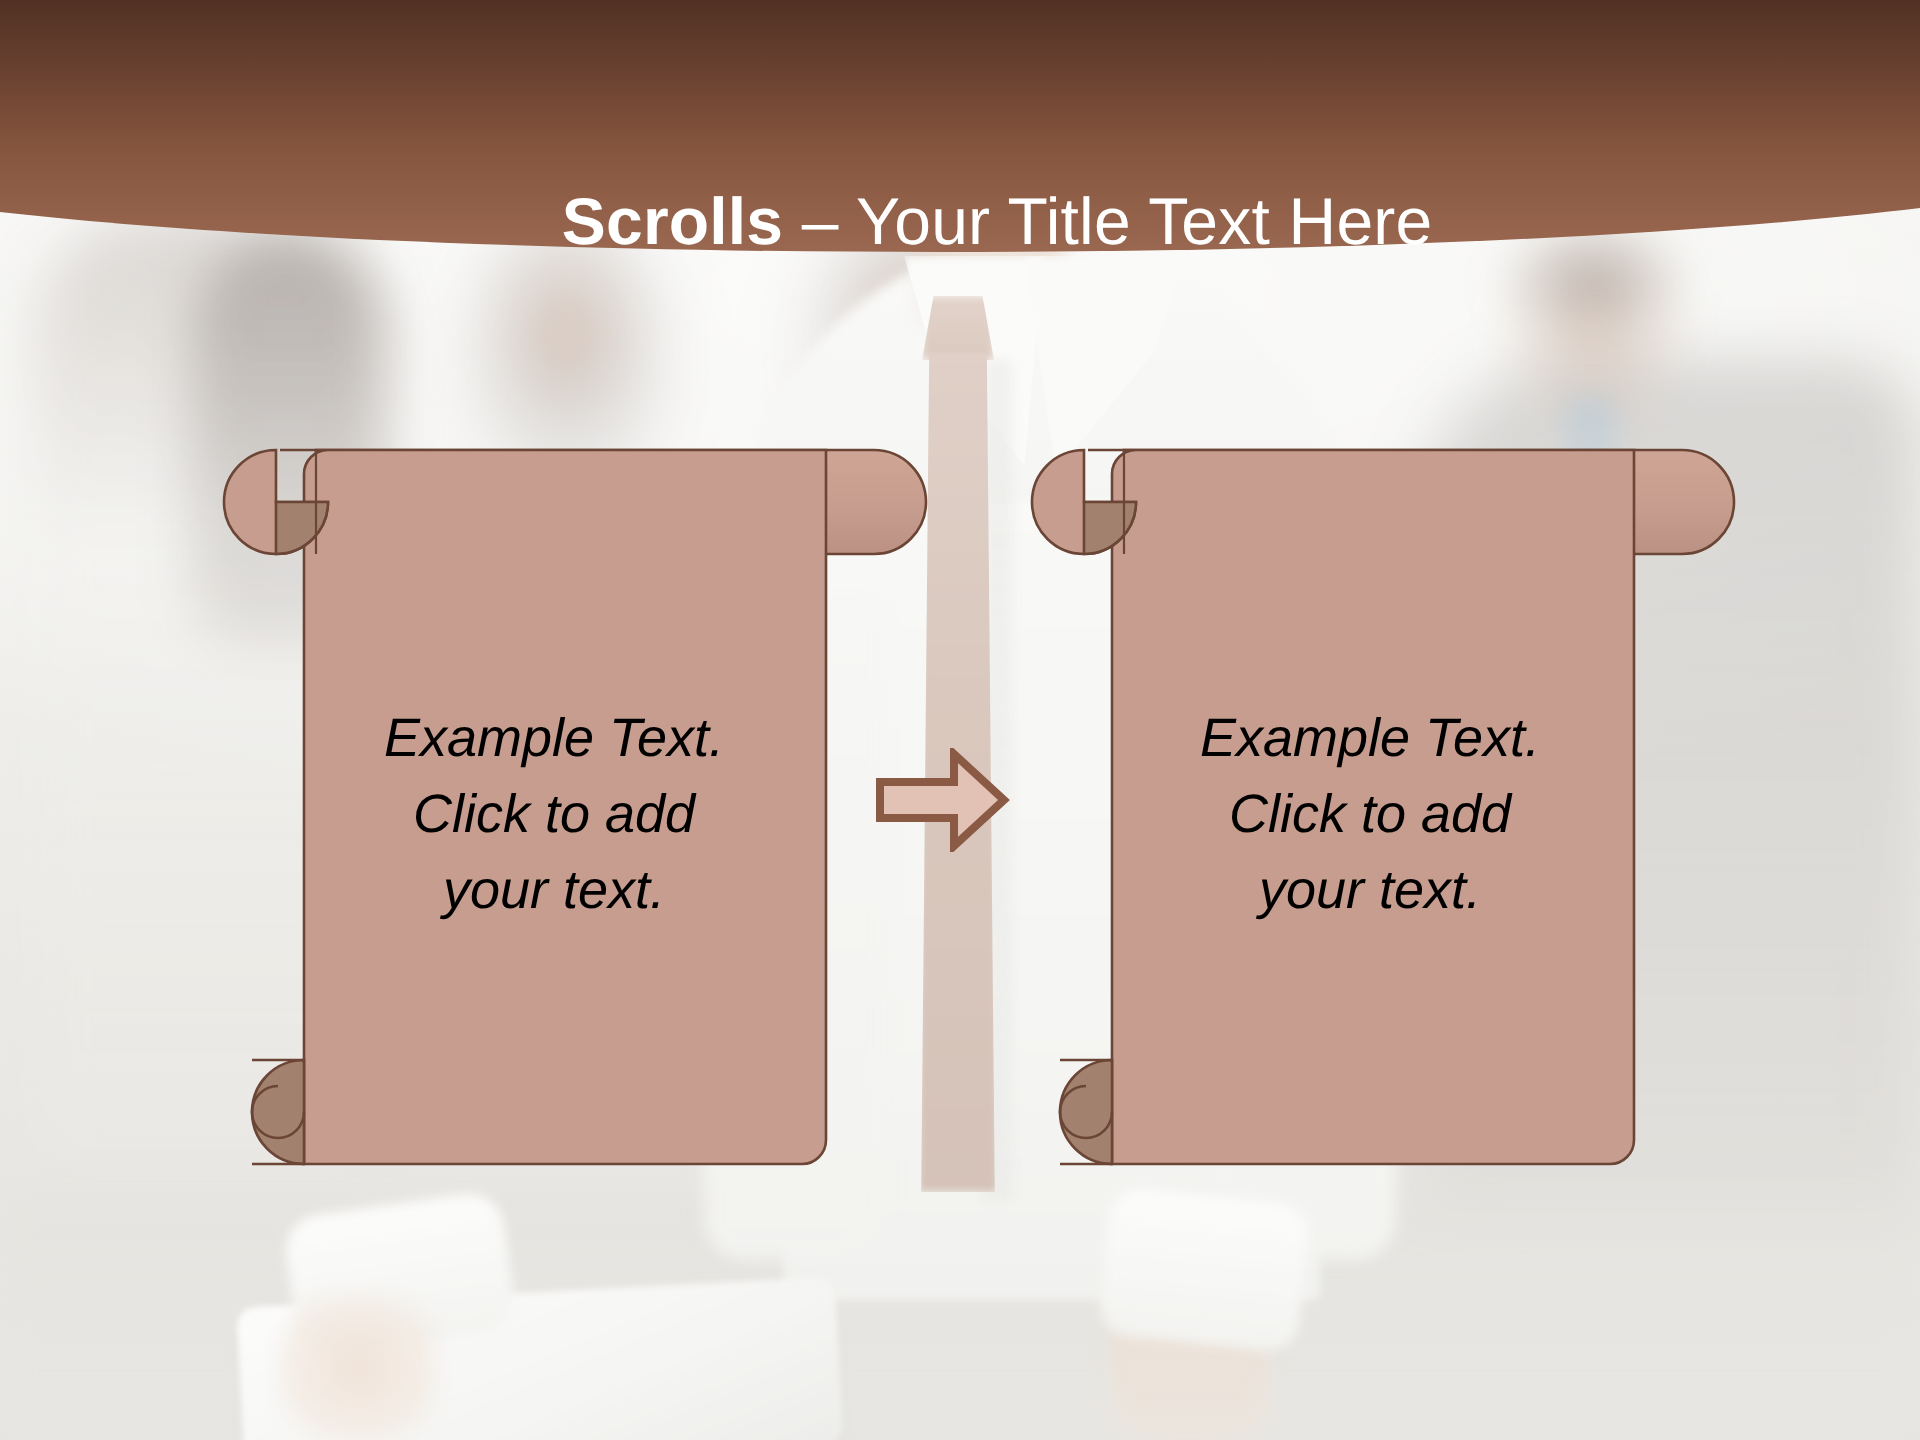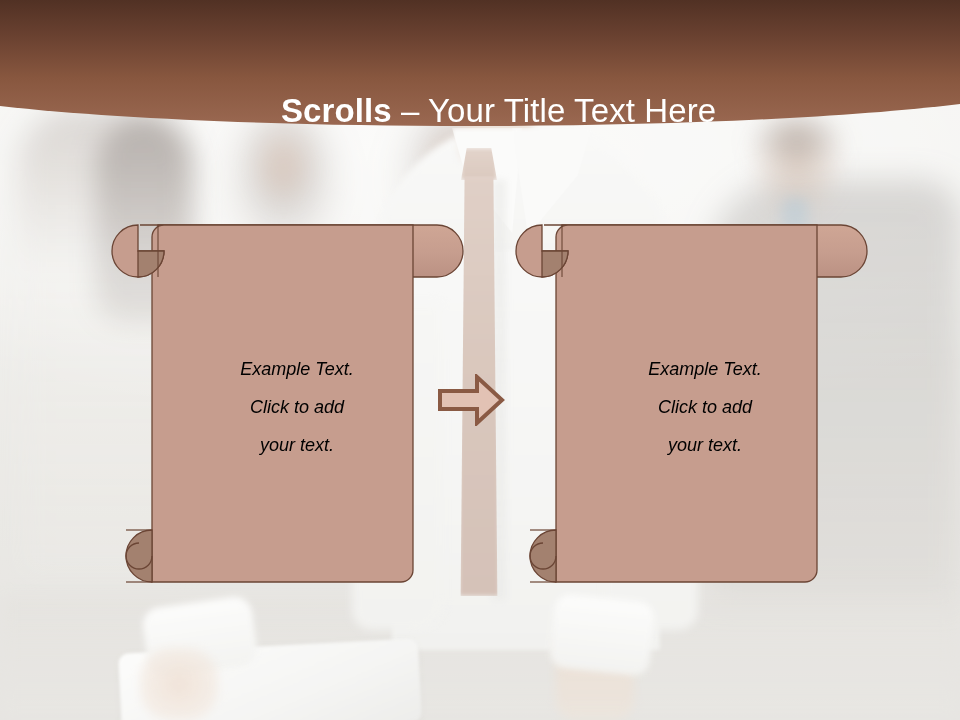--- a/index.html
+++ b/index.html
@@ -210,25 +210,24 @@
   .header-title .t-normal { font-weight: normal; }
 
   
   .scroll-shape { position: absolute; }
   .scroll-shape svg { display: block; overflow: visible; }
 
   .scroll-text {
     position: absolute;
     text-align: center;
     font-style: italic;
-    font-size: 18px;
+    font-size: 27px;
     line-height: 38px;
     color: #000000;
     white-space: pre-line;
-    padding-left: 20px;
   }
 
   
   .arrow-shape { position: absolute; left: 437px; top: 374px; width: 68px; height: 52px; }
   .arrow-shape svg { display: block; }
 </style>
 </head>
 <body>
 
 <div id="slide">

